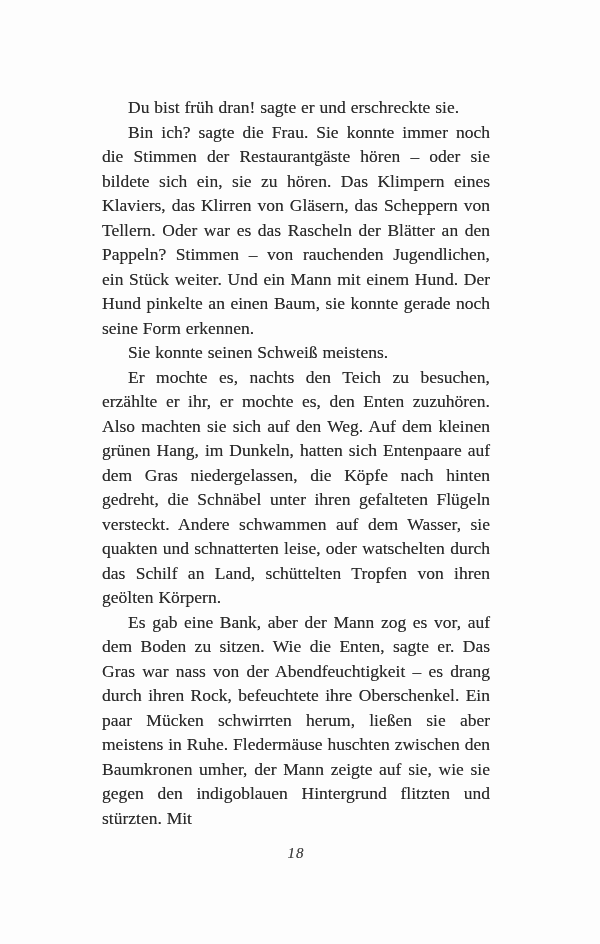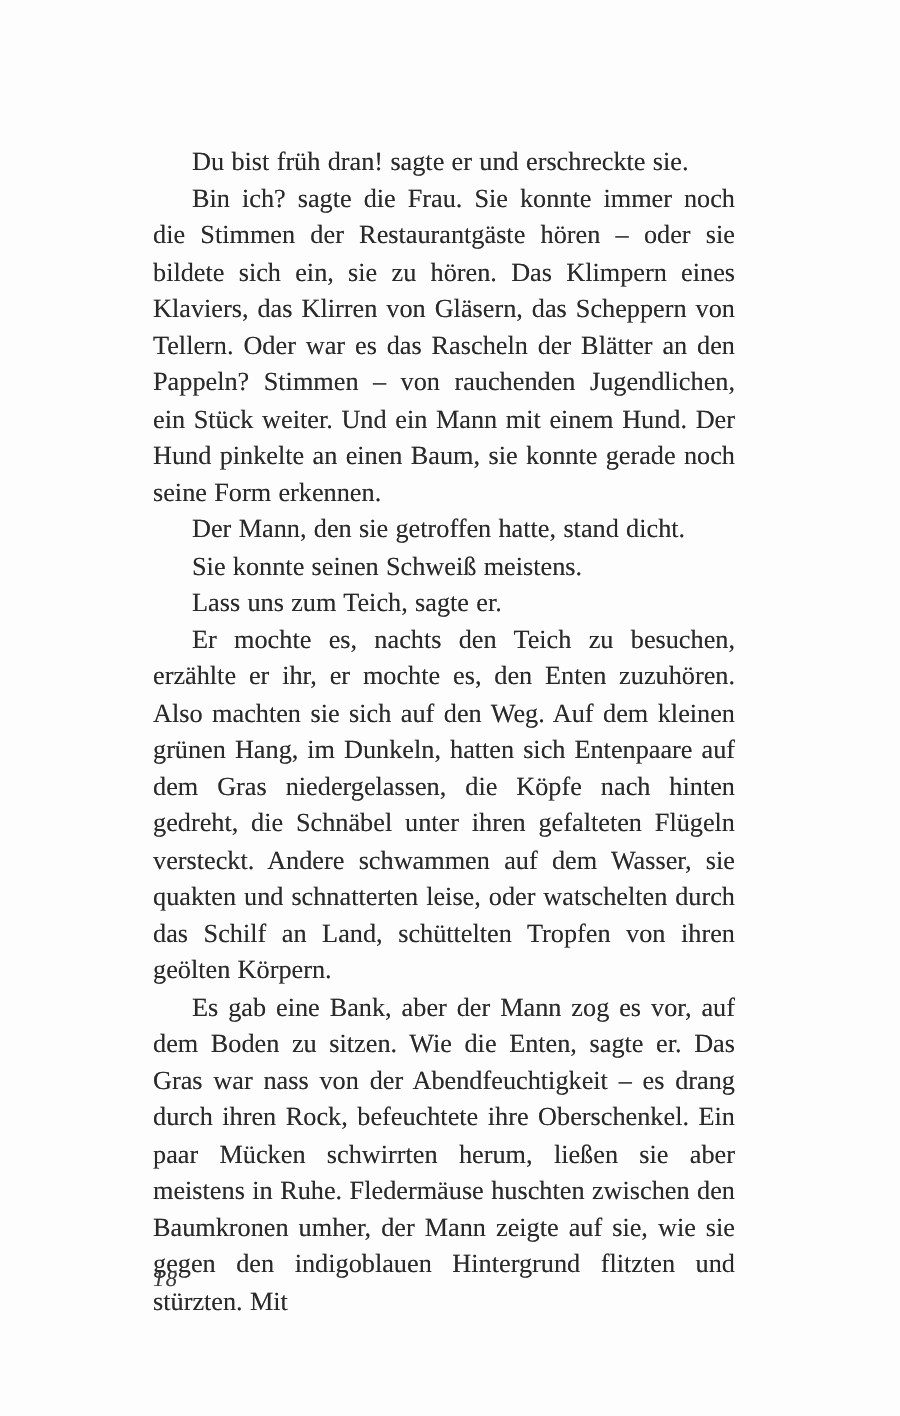--- a/index.html
+++ b/index.html
@@ -40,36 +40,34 @@
   .para {
     margin: 0;
     padding: 0;
     text-indent: 26px;
   }
   .page-number {
     position: absolute;
     left: 102px;
     top: 845px;
     width: 388px;
-    text-align: left;
+    text-align: center;
     font-family: "Liberation Serif", "DejaVu Serif", serif;
     font-style: italic;
     font-size: 15px;
     letter-spacing: 1px;
     color: #3c3c3c;
     text-shadow: 0 0 0.4px rgba(60,60,60,0.5);
   }
 </style>
 </head>
 <body>
 
 <div class="book-page">
   <div class="text-block">
     <p class="para">Du bist früh dran! sagte er und erschreckte sie.</p>
     <p class="para">Bin ich? sagte die Frau. Sie konnte immer noch die Stimmen der Restaurantgäste hören – oder sie bildete sich ein, sie zu hören. Das Klimpern eines Klaviers, das Klirren von Gläsern, das Scheppern von Tellern. Oder war es das Rascheln der Blätter an den Pappeln? Stimmen – von rauchenden Jugendlichen, ein Stück weiter. Und ein Mann mit einem Hund. Der Hund pinkelte an einen Baum, sie konnte gerade noch seine Form erkennen.</p>
-    <p class="para">Der Mann, den sie getroffen hatte, stand dicht.</p>
     <p class="para">Sie konnte seinen Schweiß meistens.</p>
-    <p class="para">Lass uns zum Teich, sagte er.</p>
     <p class="para">Er mochte es, nachts den Teich zu besuchen, erzählte er ihr, er mochte es, den Enten zuzuhören. Also machten sie sich auf den Weg. Auf dem kleinen grünen Hang, im Dunkeln, hatten sich Entenpaare auf dem Gras niedergelassen, die Köpfe nach hinten gedreht, die Schnäbel unter ihren gefalteten Flügeln versteckt. Andere schwammen auf dem Wasser, sie quakten und schnatterten leise, oder watschelten durch das Schilf an Land, schüttelten Tropfen von ihren geölten Körpern.</p>
     <p class="para">Es gab eine Bank, aber der Mann zog es vor, auf dem Boden zu sitzen. Wie die Enten, sagte er. Das Gras war nass von der Abendfeuchtigkeit – es drang durch ihren Rock, befeuchtete ihre Oberschenkel. Ein paar Mücken schwirrten herum, ließen sie aber meistens in Ruhe. Fledermäuse huschten zwischen den Baumkronen umher, der Mann zeigte auf sie, wie sie gegen den indigoblauen Hintergrund flitzten und stürzten. Mit</p>
   </div>
   <div class="page-number">18</div>
 </div>
 
 </body></html>

